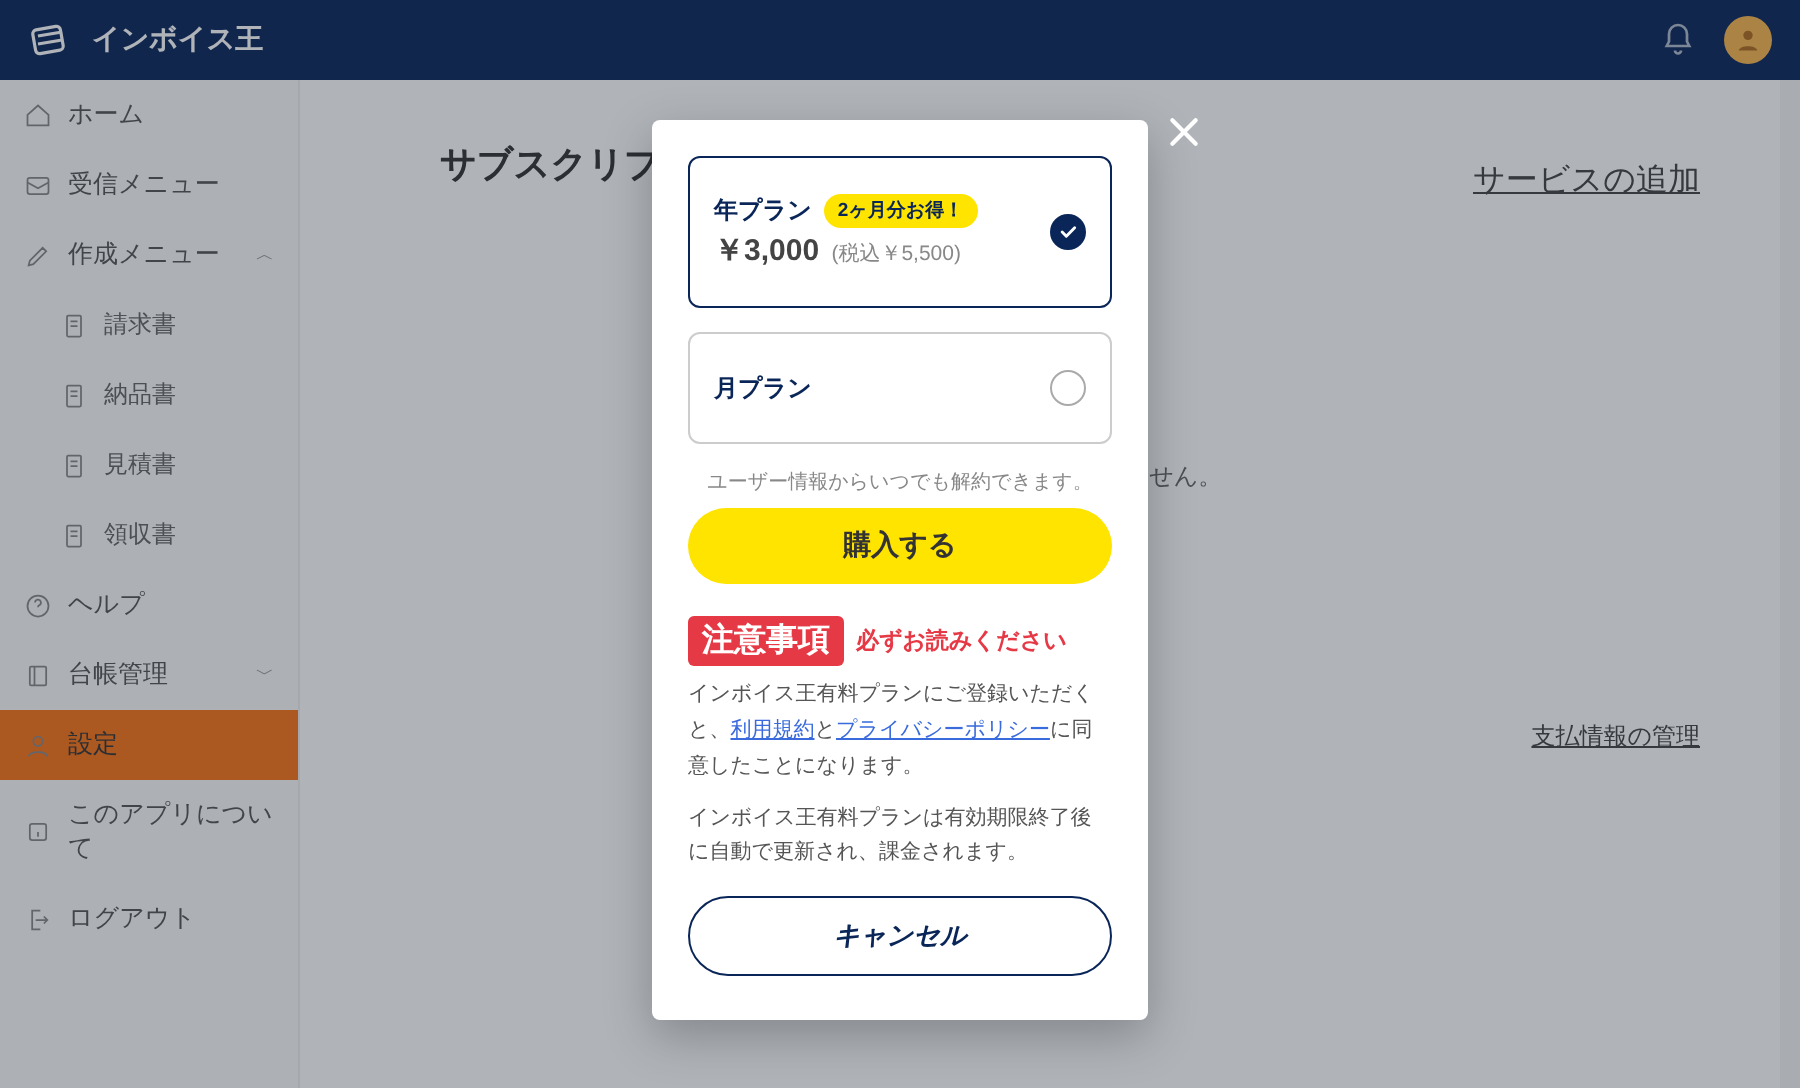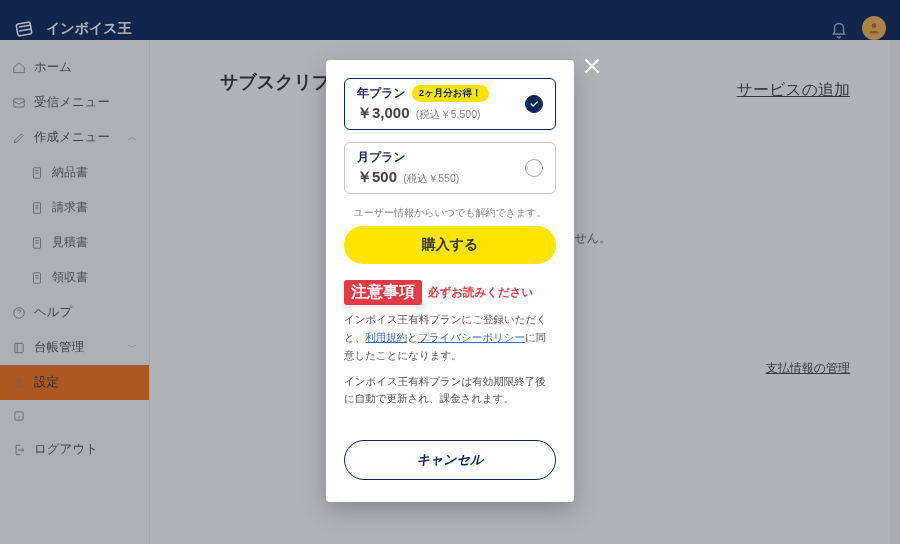--- a/index.html
+++ b/index.html
@@ -12,36 +12,35 @@
     position: relative;
     font-size: 13px;
     color: #333;
   }
 
   
   .header {
     height: 40px;
     background: #0a2659;
     display: flex;
-    align-items: flex-end;
+    align-items: center;
     padding: 0 14px;
     color: #fff;
   }
   .brand { display:flex; align-items:center; gap:8px; font-weight:600; font-size:14px; }
   .brand .logo { width:24px; height:22px; }
   .header .spacer { flex:1; }
   .bell { width:18px; height:18px; opacity:.8; margin-right:14px; }
   .avatar { width:24px; height:24px; border-radius:50%; background:#f7b54d; display:flex; align-items:center; justify-content:center; }
   .avatar svg { width:14px; height:14px; }
 
   
   .sidebar {
     position:absolute; top:40px; left:0; width:150px; bottom:0;
     background:#fafafa; border-right:1px solid #eee;
-    padding-top:10px;
   }
   .nav-item {
     display:flex; align-items:center;
     padding:9px 12px; color:#555; cursor:pointer;
     font-size:12.5px; gap:8px;
   }
   .nav-item.sub { padding-left:30px; font-size:12px; color:#666; }
   .nav-item.active { background:#f97316; color:#333; }
   .nav-item .chev { margin-left:auto; font-size:9px; color:#999; }
   .nav-item .ic { width:14px; height:14px; flex-shrink:0; }
@@ -77,21 +76,21 @@
   }
   .close-x {
     position:absolute; top:-4px; right:-36px;
     width:28px; height:28px; cursor:pointer;
     color:#fff;
   }
   .close-x svg { width:20px; height:20px; }
 
   .plan {
     border:1px solid #ccc; border-radius:6px;
-    padding:6px 12px;
+    padding:18px 12px;
     display:flex; align-items:center;
     margin-bottom:12px;
     cursor:pointer;
   }
   .plan.selected { border:1.8px solid #0a2659; }
   .plan .left { flex:1; }
   .plan-name { font-size:12px; font-weight:700; color:#0a2659; display:flex; align-items:center; gap:6px;}
   .badge {
     background:#ffe400; color:#0a2659; font-size:9.5px; font-weight:700;
     padding:2px 7px; border-radius:9px; white-space:nowrap;
@@ -113,21 +112,21 @@
     font-size:14px; font-weight:700; cursor:pointer;
     margin-bottom:16px;
   }
 
   .warn-row { display:flex; align-items:center; gap:6px; margin-bottom:6px; }
   .warn-chip { background:#e63946; color:#fff; font-size:16px; font-weight:700; padding:2px 7px; border-radius:3px;}
   .warn-text { color:#e63946; font-size:11.5px; font-weight:700; }
 
   .legal { font-size:10.5px; color:#555; line-height:1.7; margin-bottom:8px; }
   .legal a { color:#3a6bdd; text-decoration:underline; cursor:pointer; }
-  .renew-note { font-size:10.5px; color:#555; line-height:1.7; margin-bottom:32px;}
+  .renew-note { font-size:10.5px; color:#555; line-height:1.7; margin-bottom:12px;}
 
   .cancel-btn {
     width:100%; border:1.5px solid #0a2659; background:#fff; color:#0a2659;
     border-radius:22px; padding:10px 0; font-size:13px; font-weight:700; cursor:pointer;font-style:italic;
   }
 </style>
 </head>
 <body>
 
 <div class="header">
@@ -174,28 +173,28 @@
           <path d="M4 20l4-1 11-11-3-3L5 16z"></path>
         </svg></span>
     <span>作成メニュー</span>
     <span class="chev">︿</span>
   </div>
   <div class="nav-item sub">
     <span class="ic"><svg class="ic-svg" viewBox="0 0 24 24">
           <rect x="6" y="3" width="12" height="18" rx="1"></rect>
           <path d="M9 8h6M9 12h6"></path>
         </svg></span>
-    <span>納品書</span>
+    <span>請求書</span>
   </div>
   <div class="nav-item sub">
     <span class="ic"><svg class="ic-svg" viewBox="0 0 24 24">
           <rect x="6" y="3" width="12" height="18" rx="1"></rect>
           <path d="M9 8h6M9 12h6"></path>
         </svg></span>
-    <span>請求書</span>
+    <span>納品書</span>
   </div>
   <div class="nav-item sub">
     <span class="ic"><svg class="ic-svg" viewBox="0 0 24 24">
           <rect x="6" y="3" width="12" height="18" rx="1"></rect>
           <path d="M9 8h6M9 12h6"></path>
         </svg></span>
     <span>見積書</span>
   </div>
   <div class="nav-item sub">
     <span class="ic"><svg class="ic-svg" viewBox="0 0 24 24">
@@ -224,20 +223,21 @@
           <circle cx="12" cy="8" r="4"></circle>
           <path d="M4 21c1-5 15-5 16 0"></path>
         </svg></span>
     <span>設定</span>
   </div>
   <div class="nav-item">
     <span class="ic"><svg class="ic-svg" viewBox="0 0 24 24">
           <rect x="5" y="5" width="14" height="14" rx="2"></rect>
           <path d="M12 9h0M12 12v4"></path>
         </svg></span>
+    <span>このアプリについて</span>
   </div>
   <div class="nav-item">
     <span class="ic"><svg class="ic-svg" viewBox="0 0 24 24">
           <path d="M14 4h-7v16h7M10 12h10m-3-3 3 3-3 3"></path>
         </svg></span>
     <span>ログアウト</span>
   </div>
 </div>
 
 <div class="main">
@@ -273,24 +273,20 @@
           </svg>
       </span>
     </div>
 
     
     <div class="plan">
       <div class="left">
         <div class="plan-name">
           <span>月プラン</span>
         </div>
-        <div class="plan-price">
-          <span>￥500</span>
-          <span class="tax">(税込￥550)</span>
-        </div>
       </div>
       <span class="radio"></span>
     </div>
 
     <div class="mini-note">ユーザー情報からいつでも解約できます。</div>
 
     <button class="buy-btn">購入する</button>
 
     <div class="warn-row">
       <span class="warn-chip">注意事項</span>

